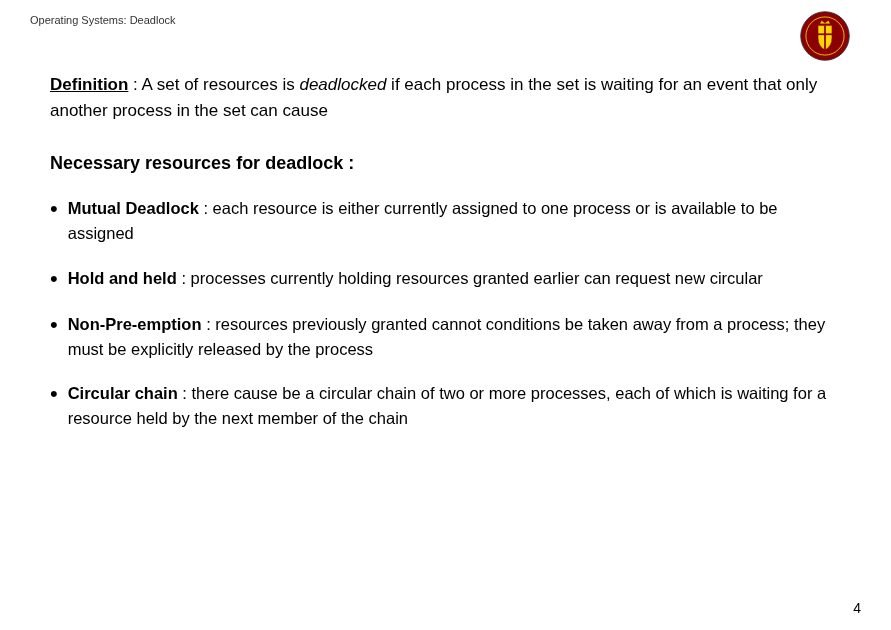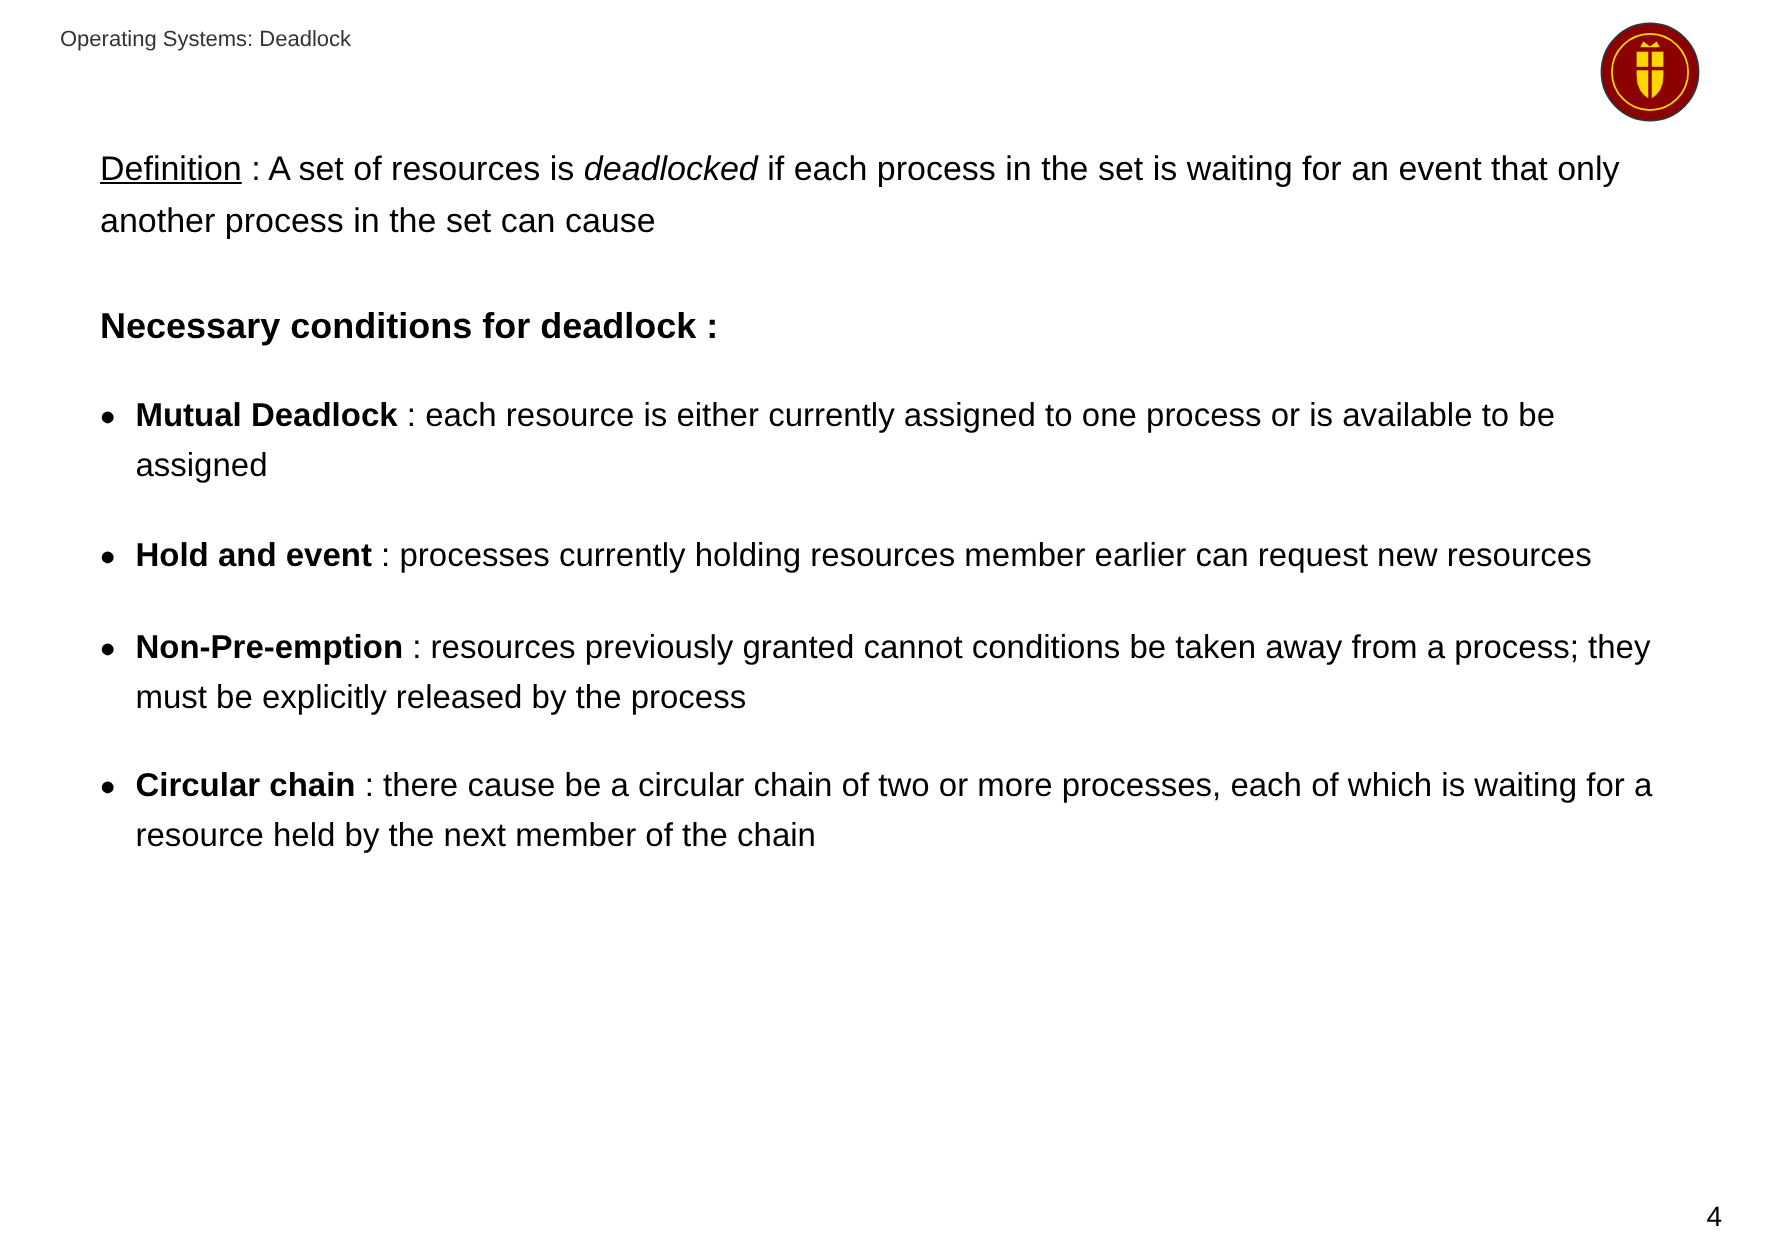--- a/index.html
+++ b/index.html
@@ -53,21 +53,21 @@
       margin-bottom: 30px;
     }
 
     .definition-text {
       font-size: 17px;
       line-height: 1.5;
       color: #000;
     }
 
     .definition-text .bold-underline {
-      font-weight: normal;
+      font-weight: bold;
       text-decoration: underline;
     }
 
     .definition-text .italic {
       font-style: italic;
     }
 
     .section-heading {
       font-size: 18px;
       font-weight: bold;
@@ -133,35 +133,35 @@
   </div>
 
   <div class="content">
 
     <div class="definition-block">
       <p class="definition-text">
         <span class="bold-underline">Definition</span><span> : A set of resources is </span><span class="italic">deadlocked</span><span> if each process in the set is waiting for an event that only another process in the set can cause</span>
       </p>
     </div>
 
-    <p class="section-heading">Necessary conditions for deadlock :</p>
+    <p class="section-heading">Necessary resources for deadlock :</p>
 
     <ul class="conditions-list">
 
       <li>
         <span class="bullet">•</span>
         <span class="condition-content">
           <span class="term">Mutual Deadlock</span><span> : each resource is either currently assigned to one process or is available to be assigned</span>
         </span>
       </li>
 
       <li>
         <span class="bullet">•</span>
         <span class="condition-content">
-          <span class="term">Hold and event</span><span> : processes currently holding resources member earlier can request new resources</span>
+          <span class="term">Hold and held</span><span> : processes currently holding resources granted earlier can request new circular</span>
         </span>
       </li>
 
       <li>
         <span class="bullet">•</span>
         <span class="condition-content">
           <span class="term">Non-Pre-emption</span><span> : resources previously granted cannot conditions be taken away from a process;  they must be explicitly released by the process</span>
         </span>
       </li>
 

